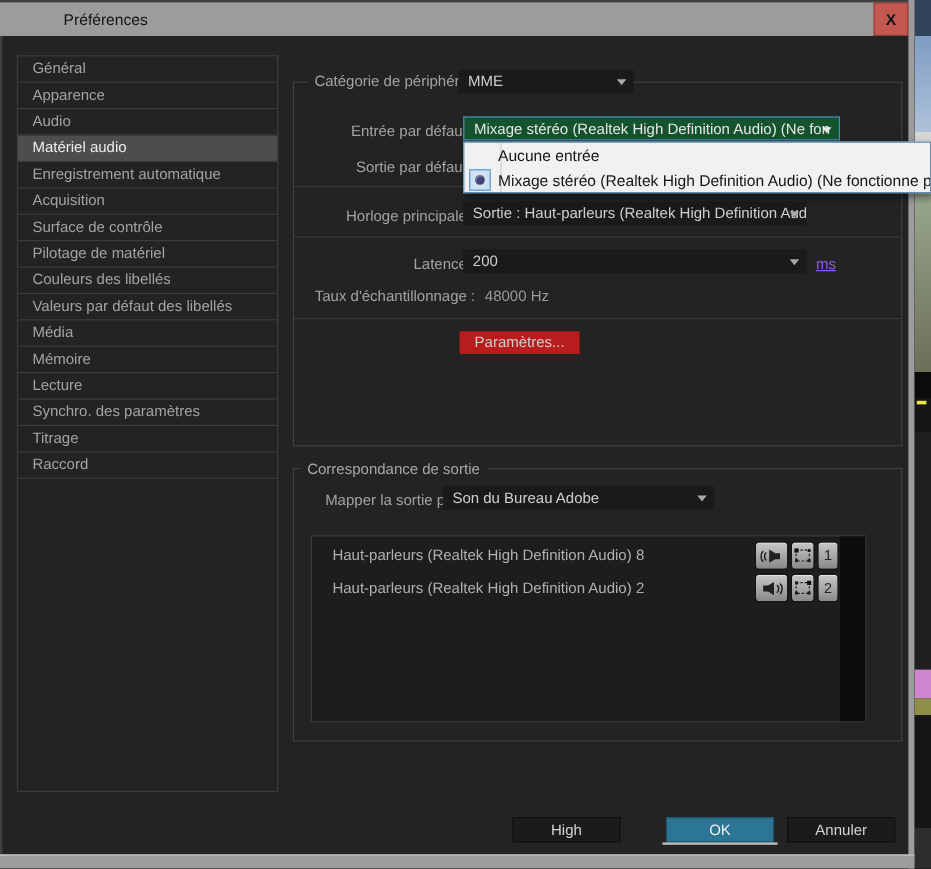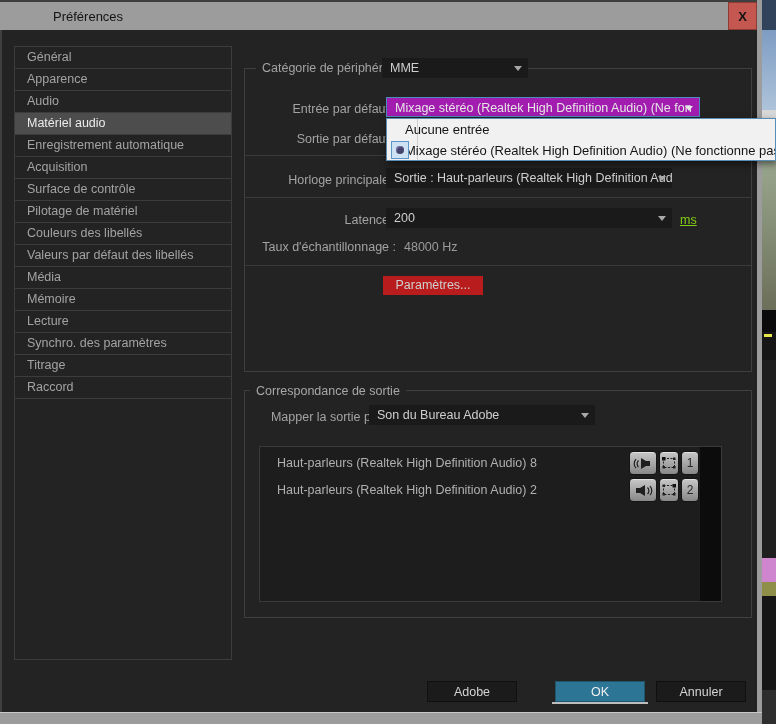--- a/index.html
+++ b/index.html
@@ -30,35 +30,35 @@
   
   .group{position:absolute;border:1px solid #3f3f3f;box-sizing:border-box;z-index:5;}
   .legend{position:absolute;background:#232323;color:#a3a3a3;font-size:12.5px;
     height:16px;line-height:16px;padding:0 6px;z-index:7;}
   .sep{position:absolute;left:245px;width:506px;height:1px;background:#3a3a3a;z-index:6;}
   .lbl{position:absolute;left:244px;width:152px;text-align:right;font-size:12.5px;
     color:#a3a3a3;height:16px;line-height:16px;z-index:7;}
   .ctrl{position:absolute;background:#1a1a1a;color:#cfcfcf;font-size:12.5px;height:20px;
     line-height:20px;padding:0 20px 0 8px;box-sizing:border-box;z-index:8;
     white-space:nowrap;overflow:hidden;cursor:default;}
-  .ctrl.focused{background:#a21caf;color:#e6e6e6;border:1px solid #4a8cbf;}
+  .ctrl.focused{background:#14532d;color:#e6e6e6;border:1px solid #4a8cbf;}
   .caret{position:absolute;right:6px;top:8px;width:0;height:0;
     border-left:4px solid transparent;border-right:4px solid transparent;
     border-top:5px solid #a8a8a8;}
-  .unit{position:absolute;font-size:12.5px;color:#84cc16;height:16px;line-height:16px;z-index:7;text-decoration:underline;}
+  .unit{position:absolute;font-size:12.5px;color:#8b5cf6;height:16px;line-height:16px;z-index:7;text-decoration:underline;}
   .value-static{position:absolute;font-size:12.5px;color:#9a9a9a;height:16px;line-height:16px;z-index:7;}
   .flat-btn{position:absolute;background:#b91c1c;color:#cfcfcf;font-size:12.5px;
     text-align:center;z-index:8;cursor:default;}
   
   .popup{position:absolute;left:386px;top:118px;width:390px;height:43px;background:#f1f1f1;
     border:1px solid #5b8db4;box-sizing:border-box;z-index:50;
     box-shadow:2px 3px 7px rgba(0,0,0,.5);}
   .popup-gutter-line{position:absolute;left:30px;top:0;width:1px;height:100%;background:#cfcfcf;}
   .popup-item{position:absolute;left:0;width:100%;height:21px;line-height:21px;
-    padding-left:18px;font-size:13px;color:#141414;box-sizing:border-box;
+    padding-left:28px;font-size:13px;color:#141414;box-sizing:border-box;
     white-space:nowrap;overflow:hidden;cursor:default;}
   .radio-box{position:absolute;left:4px;top:22px;width:18px;height:18px;background:#cde3f4;
     border:1px solid #5a96cc;box-sizing:border-box;z-index:51;}
   .radio-dot{position:absolute;left:4px;top:4px;width:8px;height:8px;border-radius:50%;
     background:#44446e;box-shadow:inset 1px 1px 1px #7a7aa8;}
   
   .listbox{position:absolute;left:259px;top:446px;width:463px;height:156px;background:#1d1d1d;
     border:1px solid #3a3a3a;box-sizing:border-box;z-index:6;}
   .dev-name{position:absolute;left:17px;font-size:12.5px;color:#b0b0b0;height:16px;line-height:16px;}
   .scrollbar{position:absolute;left:440px;top:0;width:21px;height:154px;background:#0c0c0c;}
@@ -220,18 +220,18 @@
 
   <div class="popup">
     <div class="popup-gutter-line"></div>
     <div class="popup-item" style="top:0;">Aucune entrée</div>
     <div class="popup-item" style="top:21px;">Mixage stéréo (Realtek High Definition Audio) (Ne fonctionne pas)</div>
     <div class="radio-box">
       <div class="radio-dot"></div>
     </div>
   </div>
 
-  <div class="foot-btn" style="left:427px;">Adobe</div>
+  <div class="foot-btn" style="left:427px;">High</div>
   <div class="foot-btn primary" style="left:555px;">OK</div>
   <div class="ok-underline"></div>
   <div class="foot-btn" style="left:656px;">Annuler</div>
 
 </div>
 
 </body></html>

